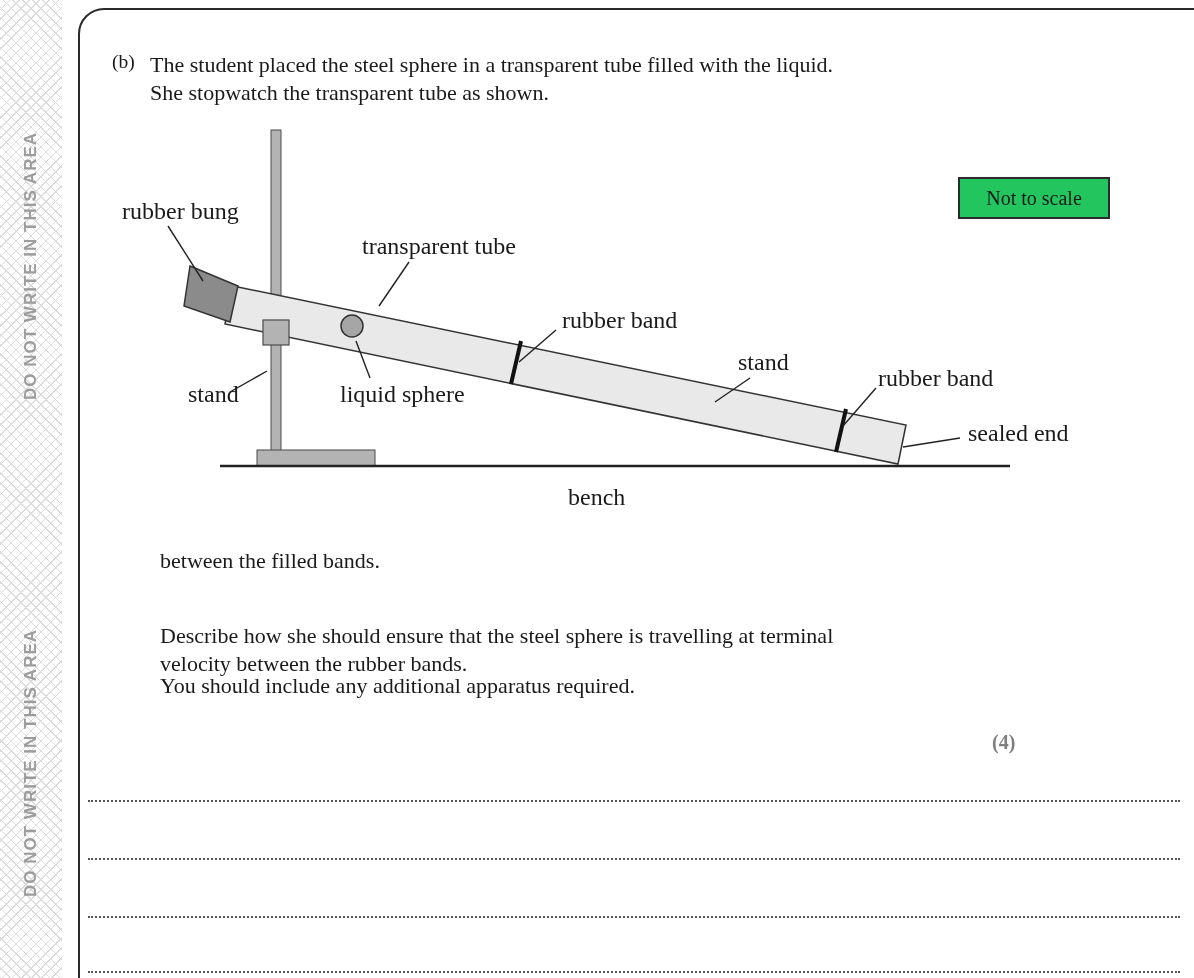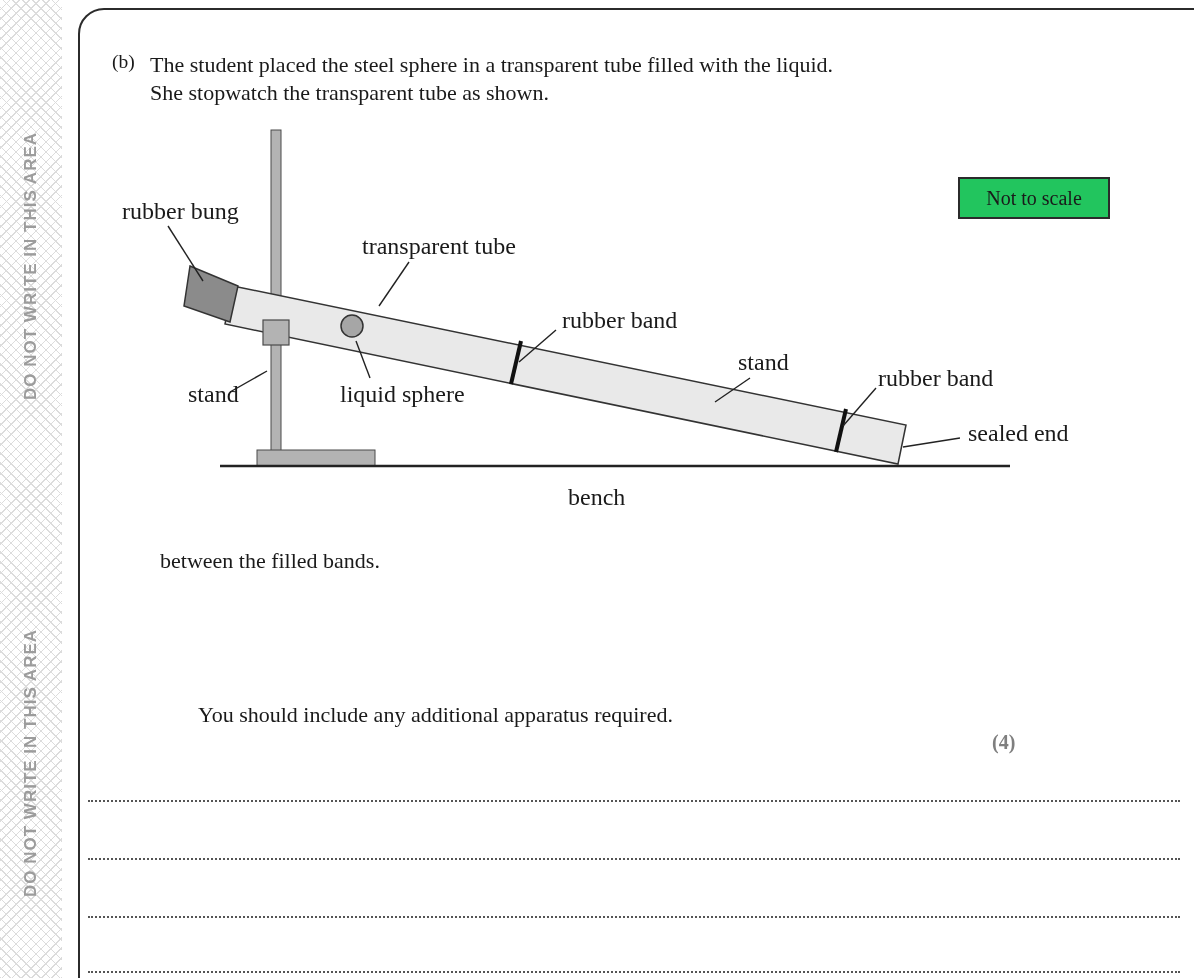--- a/index.html
+++ b/index.html
@@ -29,21 +29,21 @@
   .page-border{
     position:absolute;left:78px;top:8px;width:1500px;height:1400px;
     border:2px solid #2b2b2b;border-radius:26px 0 0 0;background:#fff;
   }
 
   .txt{position:absolute;font-size:22px;line-height:28px;white-space:nowrap;}
   .part-label{position:absolute;left:112px;top:51px;font-size:19.5px;}
   .intro{left:150px;top:51px;}
   .body1{left:160px;top:547px;}
   .body2{left:160px;top:622px;}
-  .body3{left:160px;top:701px;margin-left:38px;}
+  .body3{left:160px;top:672px;}
   .marks{
     position:absolute;left:992px;top:731px;font-size:20px;font-weight:bold;color:#7f7f7f;
   }
 
   
   svg.diagram{position:absolute;left:0;top:0;pointer-events:none;}
   .dlabel{position:absolute;font-size:24px;white-space:nowrap;}
   .lbl-rubber-bung{left:122px;top:198px;}
   .lbl-transparent-tube{left:362px;top:233px;}
   .lbl-rubber-band-top{left:562px;top:307px;}
@@ -125,20 +125,24 @@
   <span class="dlabel lbl-liquid">stand</span>
   <span class="dlabel lbl-rubber-band-bottom">rubber band</span>
   <span class="dlabel lbl-sealed-end">sealed end</span>
   <span class="dlabel lbl-stand">stand</span>
   <span class="dlabel lbl-steel-sphere">liquid sphere</span>
   <span class="dlabel lbl-bench">bench</span>
 
   <div class="txt body1">
     <div>between the filled bands.</div>
   </div>
+  <div class="txt body2">
+    <div>Describe how she should ensure that the steel sphere is travelling at terminal</div>
+    <div>velocity between the rubber bands.</div>
+  </div>
   <div class="txt body3">
     <div>You should include any additional apparatus required.</div>
   </div>
 
   <div class="marks">(4)</div>
 
   <div class="answer-line al1"></div>
   <div class="answer-line al2"></div>
   <div class="answer-line al3"></div>
   <div class="answer-line al4"></div>

